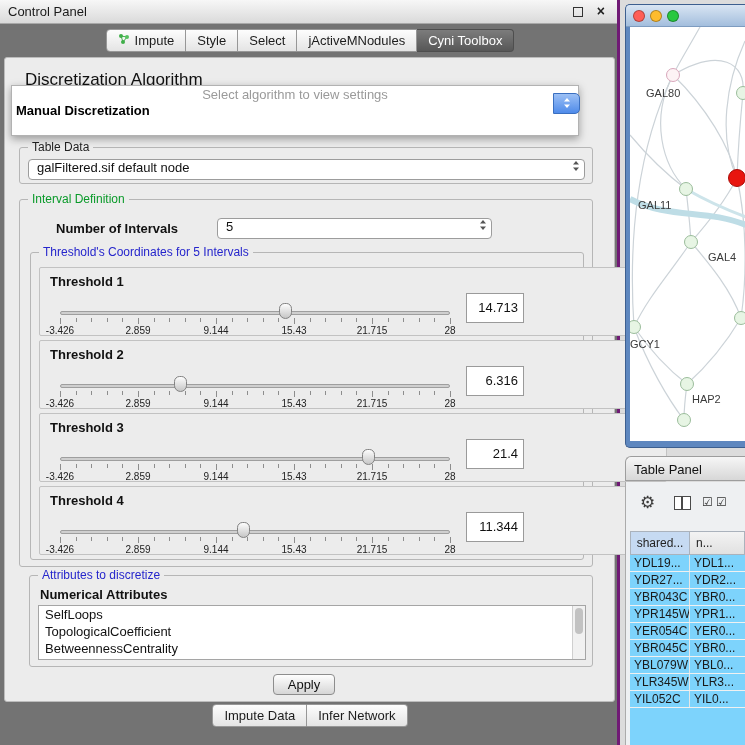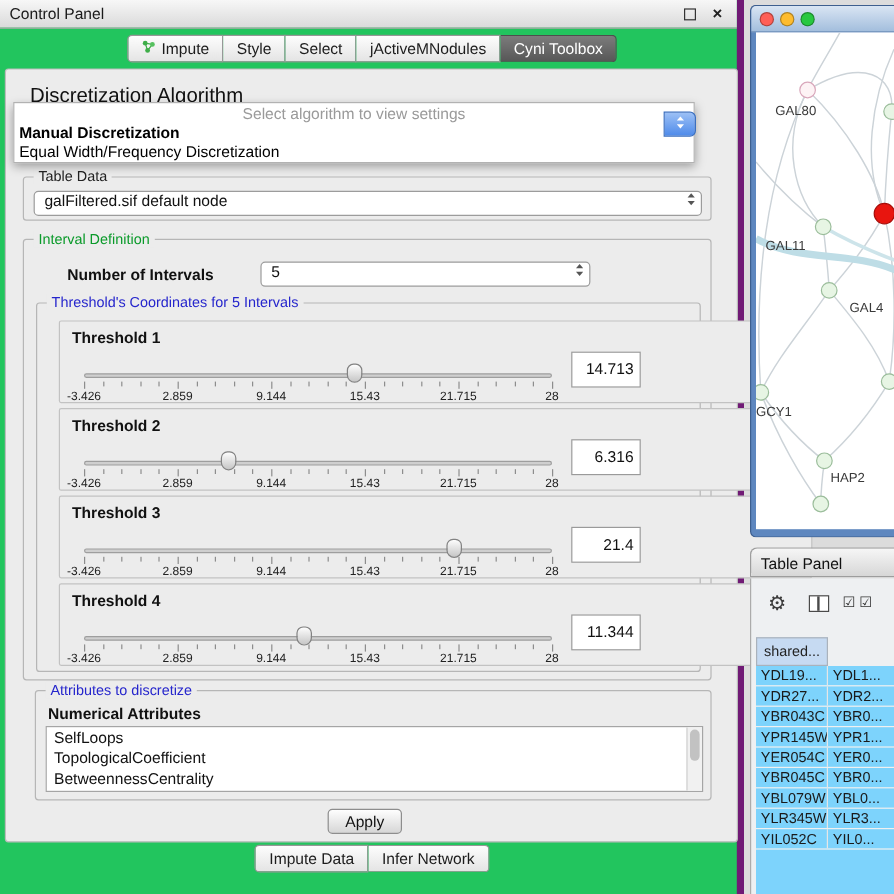--- a/index.html
+++ b/index.html
@@ -1,20 +1,20 @@
 <!DOCTYPE html>
 <html style="--accent-blue: #4f8bea; --title-green: #0a9a2a; --title-blue: #2525cc; --tab-selected-bg: #575757; --header-selected-bg: #c6daf2;"><head>
 <meta charset="utf-8">
 <style>
   *{margin:0;padding:0;box-sizing:border-box;}
   html,body{width:745px;height:745px;}
   body{font-family:"Liberation Sans",sans-serif;background:#dcdcdc;position:relative;overflow:hidden;}
 
   
-  .cp{position:absolute;left:0;top:0;width:620px;height:745px;background:#22c55e;border-right:6px solid #701a75;}
+  .cp{position:absolute;left:0;top:0;width:620px;height:745px;background:#737373;border-right:3px solid #701a75;}
   .titlebar{position:absolute;left:0;top:0;right:0;height:24px;background:linear-gradient(#f7f7f7,#dadada);border-bottom:1px solid #a8a8a8;}
   .titlebar .t{position:absolute;left:8px;top:4px;font-size:13px;color:#1a1a1a;}
   .winbtn{position:absolute;top:4px;font-size:14px;color:#222;cursor:default;line-height:15px;}
   #btn-float{right:34px;top:7px;width:10px;height:10px;border:1.5px solid #333;}
   #btn-close{right:12px;font-weight:bold;}
 
   .tabs-row{position:absolute;left:0;width:620px;display:flex;justify-content:center;}
   .tabs-top{top:29px;}
   .tabs-bottom{top:704px;}
   .seg{display:flex;align-items:center;gap:5px;height:23px;padding:0 11px;background:linear-gradient(#fdfdfd,#e4e4e4);border:1px solid #979797;border-left:none;font-size:13px;color:#1c1c1c;white-space:nowrap;}
@@ -43,21 +43,21 @@
   .combo .val{flex:1;padding-left:8px;overflow:hidden;white-space:nowrap;}
   .combo .arr{width:16px;display:flex;justify-content:center;}
   .cb-tabledata{left:8px;top:11px;width:557px;height:21px;}
 
   .fs-interval{left:14px;top:141px;width:574px;height:368px;}
   .num-label{position:absolute;left:36px;top:21px;font-size:13px;font-weight:bold;color:#111;}
   .cb-num{left:197px;top:18px;width:275px;height:21px;}
 
   .fs-thresholds{left:10px;top:52px;width:554px;height:308px;}
 
-  .thr-block{position:absolute;left:18px;width:628px;height:69px;border:1px solid #c2c2c2;border-radius:2px;background:#ececec;}
+  .thr-block{position:absolute;left:8px;width:628px;height:69px;border:1px solid #c2c2c2;border-radius:2px;background:#ececec;}
   .thr-label{position:absolute;left:10px;top:6px;font-size:13px;font-weight:bold;color:#111;}
   .thr-track{position:absolute;left:20px;top:43px;width:390px;height:4px;background:#cfcfcf;border:1px solid #9e9e9e;border-radius:2px;}
   .thr-ticks{position:absolute;left:20px;top:50px;width:390px;height:7px;}
   .tick{position:absolute;top:0;width:1px;height:4px;background:#8d8d8d;}
   .tick.major{height:6px;}
   .thr-scale{position:absolute;left:20px;top:57px;width:390px;height:11px;}
   .thr-scale span{position:absolute;transform:translateX(-50%);font-size:10px;color:#222;white-space:nowrap;}
   .thr-thumb{position:absolute;top:35px;width:13px;height:16px;background:linear-gradient(#fdfdfd,#c6c6c6);border:1px solid #828282;border-radius:6px 6px 7px 7px;z-index:2;}
   .thr-value{position:absolute;left:426px;top:25px;width:58px;height:30px;background:#fff;border:1px solid #9a9a9a;font-size:13px;color:#111;text-align:right;line-height:28px;padding-right:5px;}
 
@@ -82,21 +82,21 @@
 
   
   .tp-header{position:absolute;left:625px;top:456px;width:120px;height:25px;background:linear-gradient(#f6f6f6,#d7d7d7);border:1px solid #9d9d9d;border-right:none;border-radius:6px 0 0 0;}
   .tp-header .t{position:absolute;left:8px;top:5px;font-size:13px;color:#111;}
   .tp-body{position:absolute;left:625px;top:482px;width:120px;height:263px;background:#eef0f2;border-left:1px solid #ababab;}
   #gear-icon{position:absolute;left:14px;top:10px;font-size:17px;color:#3c3c3c;}
   #columns-icon{position:absolute;left:48px;top:14px;width:17px;height:14px;border:1.5px solid #4a4a4a;background:#fff;}
   #columns-icon::after{content:"";position:absolute;left:6px;top:0;bottom:0;width:1.5px;background:#4a4a4a;}
   .cbicon{position:absolute;top:13px;font-size:12px;color:#333;}
   #cb1{left:76px;} #cb2{left:90px;}
-  .tbl-head{position:absolute;left:4px;top:49px;right:0;height:40px;display:flex;flex-direction:column;}
+  .tbl-head{position:absolute;left:4px;top:49px;right:0;height:40px;display:flex;}
   .th{height:24px;line-height:23px;font-size:12px;color:#222;text-align:center;border:1px solid #aab2bc;border-left:none;background:linear-gradient(#f3f3f3,#e1e1e1);overflow:hidden;white-space:nowrap;}
   .th:first-child{border-left:1px solid #aab2bc;width:60px;background:var(--header-selected-bg,#c6daf2);}
   .th:last-child{flex:1;text-align:left;padding-left:6px;}
   .tbl-body{position:absolute;left:4px;top:73px;right:0;bottom:0;background:#7dd3fc;}
   .tr{display:flex;height:17px;line-height:17px;font-size:12px;color:#1a1a1a;border-bottom:1px solid #f0f0f0;}
   .td{padding-left:4px;overflow:hidden;white-space:nowrap;}
   .td:first-child{width:60px;border-right:1px solid #e6e6e6;}
   .td:last-child{flex:1;}
 </style>
 </head>
@@ -142,21 +142,20 @@
             <path d="M4 1 L7 4.5 H1 Z" fill="#fff"></path>
             <path d="M4 11 L1 7.5 H7 Z" fill="#fff"></path>
           </svg>
       </span>
     </div>
 
     <div class="popup">
       <div class="popup-ph">Select algorithm to view settings</div>
       <div id="popup-options">
           <div class="popup-item first">Manual Discretization</div>
-          <div class="popup-item">Equal Width/Frequency Discretization</div>
         </div>
     </div>
 
     <div class="fieldset fs-tabledata">
       <span class="legend">Table Data</span>
       <div class="combo cb-tabledata">
         <span class="val">galFiltered.sif default node</span>
         <span class="arr">
           <svg width="8" height="12" viewBox="0 0 8 12">
               <path d="M4 1 L7 4.5 H1 Z" fill="#555"></path>

